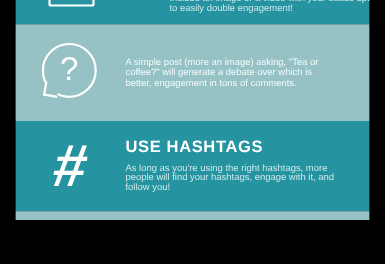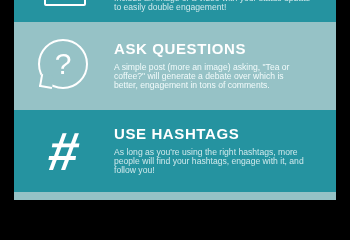--- a/index.html
+++ b/index.html
@@ -33,21 +33,21 @@
     position: absolute;
     left: 0;
     width: 322px;
     box-sizing: border-box;
     display: flex;
     align-items: center;
   }
   .band-dark { background: #2593a0; }
   .band-light { background: #96c2c6; }
 
-  .band-top    { top: 0;    height: 22px; }
+  .band-top    { top: 0;    height: 22px; gap: 40px; }
   .band-ask    { top: 22px; height: 88px; }
   .band-hash   { top: 110px; height: 82px; }
   .band-bottom { top: 192px; height: 8px; }
 
   
   .icon-col {
     width: 100px;
     min-width: 100px;
     display: flex;
     align-items: center;
@@ -181,21 +181,20 @@
 
     <div class="band band-light band-ask">
       <div class="icon-col">
         <div class="bubble-icon">
           <div class="bubble-circle"></div>
           <div class="bubble-tail"></div>
           <div class="bubble-q">?</div>
         </div>
       </div>
       <div class="text-col">
-        <h2 class="heading">ASK QUESTIONS</h2>
         <p class="body body-on-light">
           <span>A simple post (more an image) asking, "Tea or</span>
           <span>coffee?" will generate a debate over which is</span>
           <span>better, engagement in tons of comments.</span>
         </p>
       </div>
     </div>
 
     <div class="band band-dark band-hash">
       <div class="icon-col">

